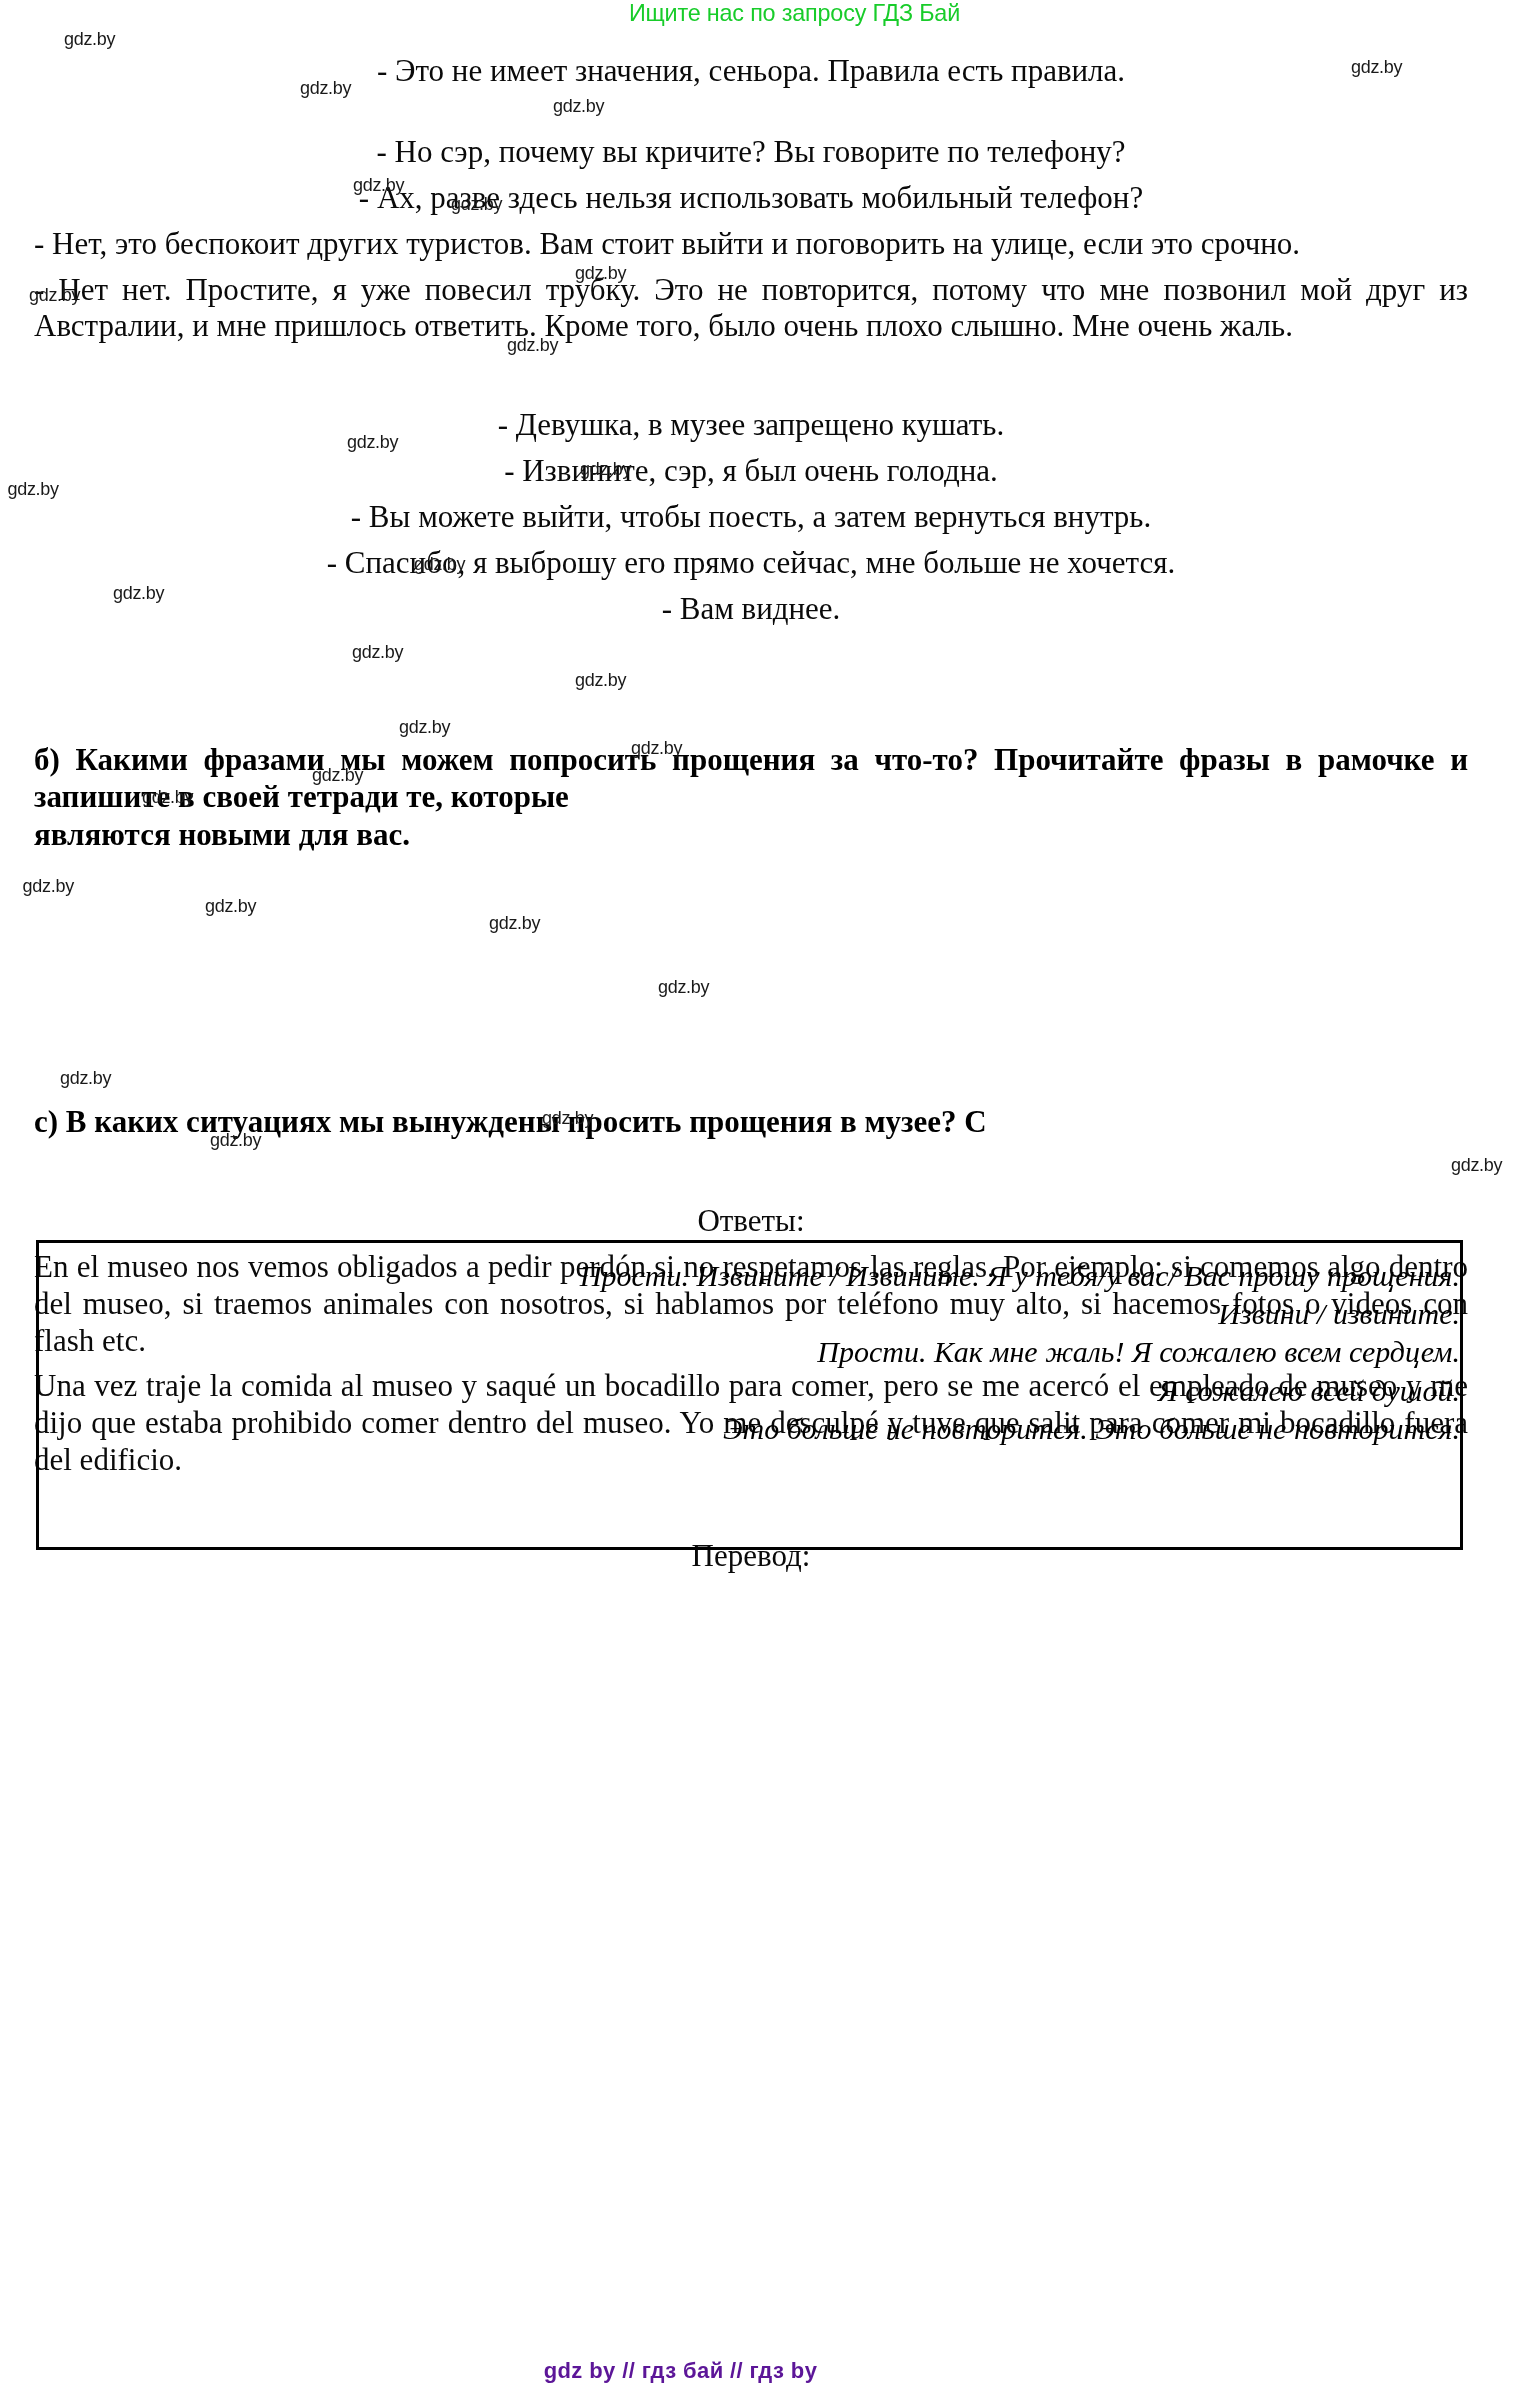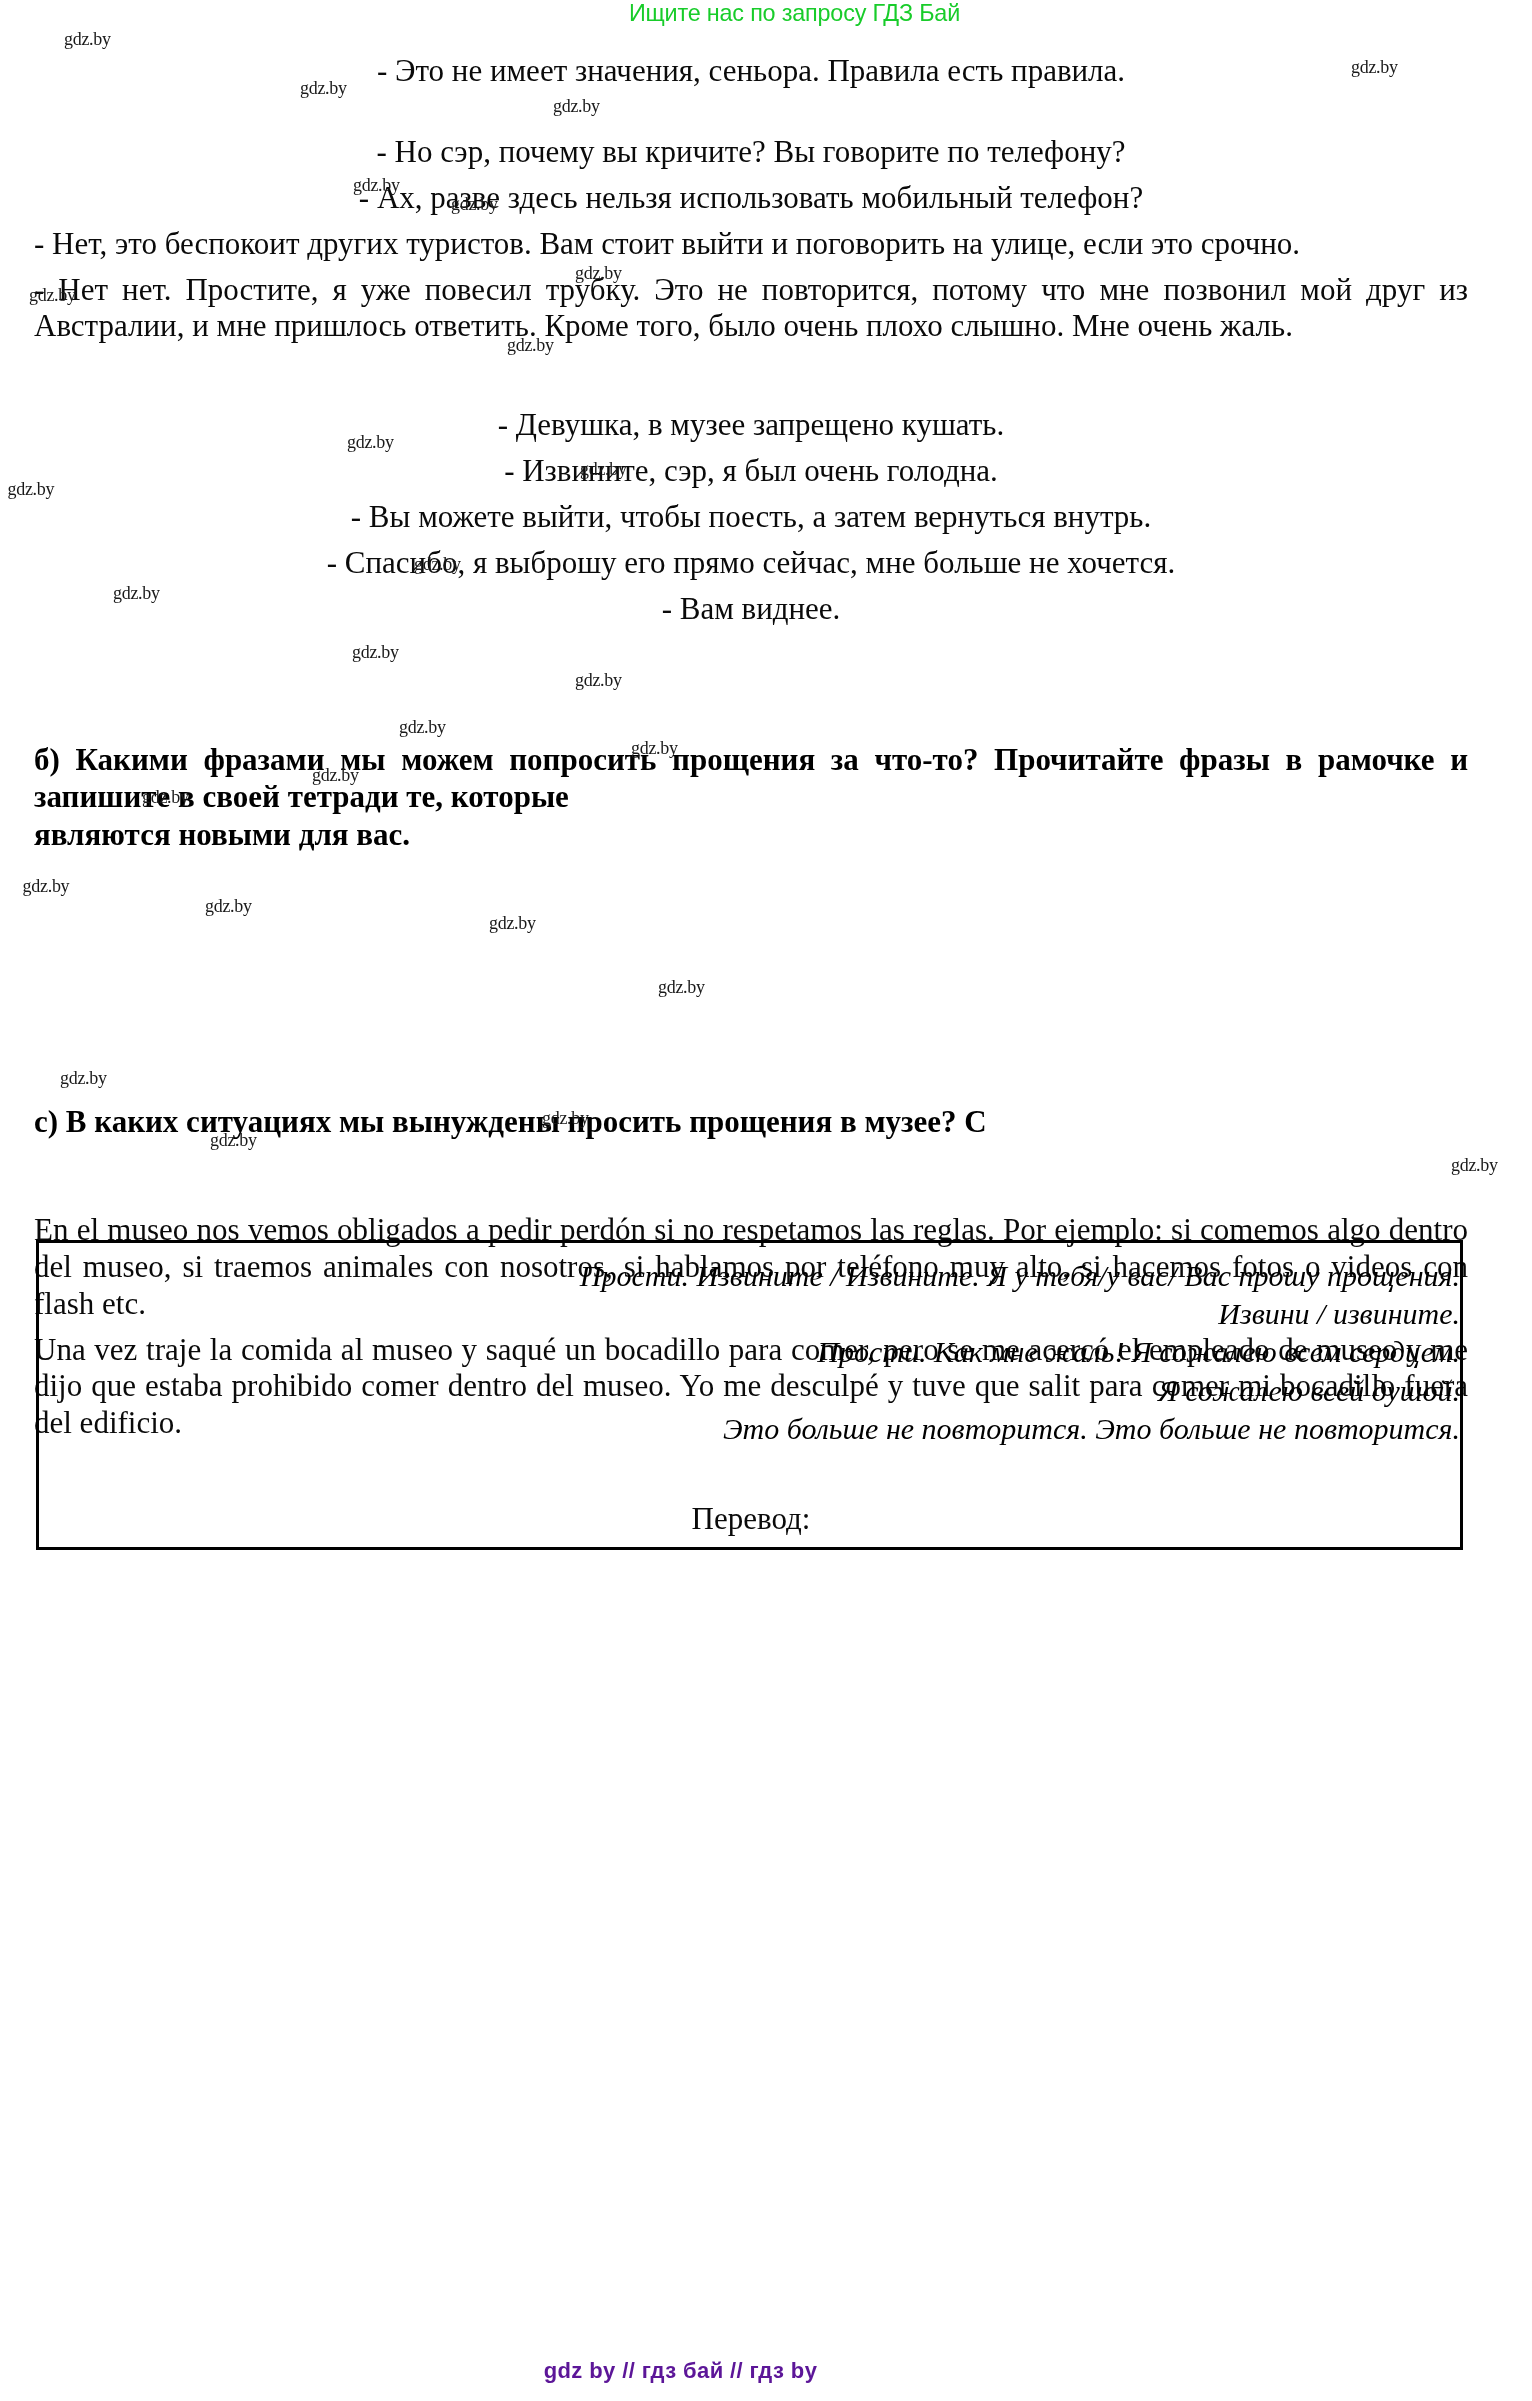--- a/index.html
+++ b/index.html
@@ -84,21 +84,21 @@
     font-style: italic;
     font-size: 30px;
     line-height: 1.28;
     color: #000;
     white-space: pre;
   }
 
   
   .wm {
     position: absolute;
-    font-family: Liberation Serif, serif;
+    font-family: Liberation Sans, sans-serif;
     font-size: 18px;
     color: #1a1a1a;
     white-space: nowrap;
     pointer-events: none;
     letter-spacing: -0.3px;
   }
 
   
   .site-footer {
     position: absolute;
@@ -154,20 +154,21 @@
 
   <div class="task-head">б) Какими фразами мы можем попросить прощения за что-то? Прочитайте фразы в рамочке и запишите в своей тетради те, которые</div>
   <div class="task-head lastline">являются новыми для вас.</div>
 
   <div style="height:249px"></div>
 
   <div class="task-head">с) В каких ситуациях мы вынуждены просить прощения в музее? С</div>
 
   <div class="gap-xl"></div>
 
+  <div class="para nojust">Ответы:</div>
   <div class="gap-s"></div>
 
   <div class="para">En el museo nos vemos obligados a pedir perdón si no respetamos las reglas. Por ejemplo: si comemos algo dentro del museo, si traemos animales con nosotros, si hablamos por teléfono muy alto, si hacemos fotos o videos con flash etc.</div>
   <div class="gap-s"></div>
 
   <div class="para">Una vez traje la comida al museo y saqué un bocadillo para comer, pero se me acercó el empleado de museo y me dijo que estaba prohibido comer dentro del museo. Yo me desculpé y tuve que salit para comer mi bocadillo fuera del edificio.</div>
 
   <div style="height:59px"></div>
 
   <div class="para nojust">Перевод:</div>

